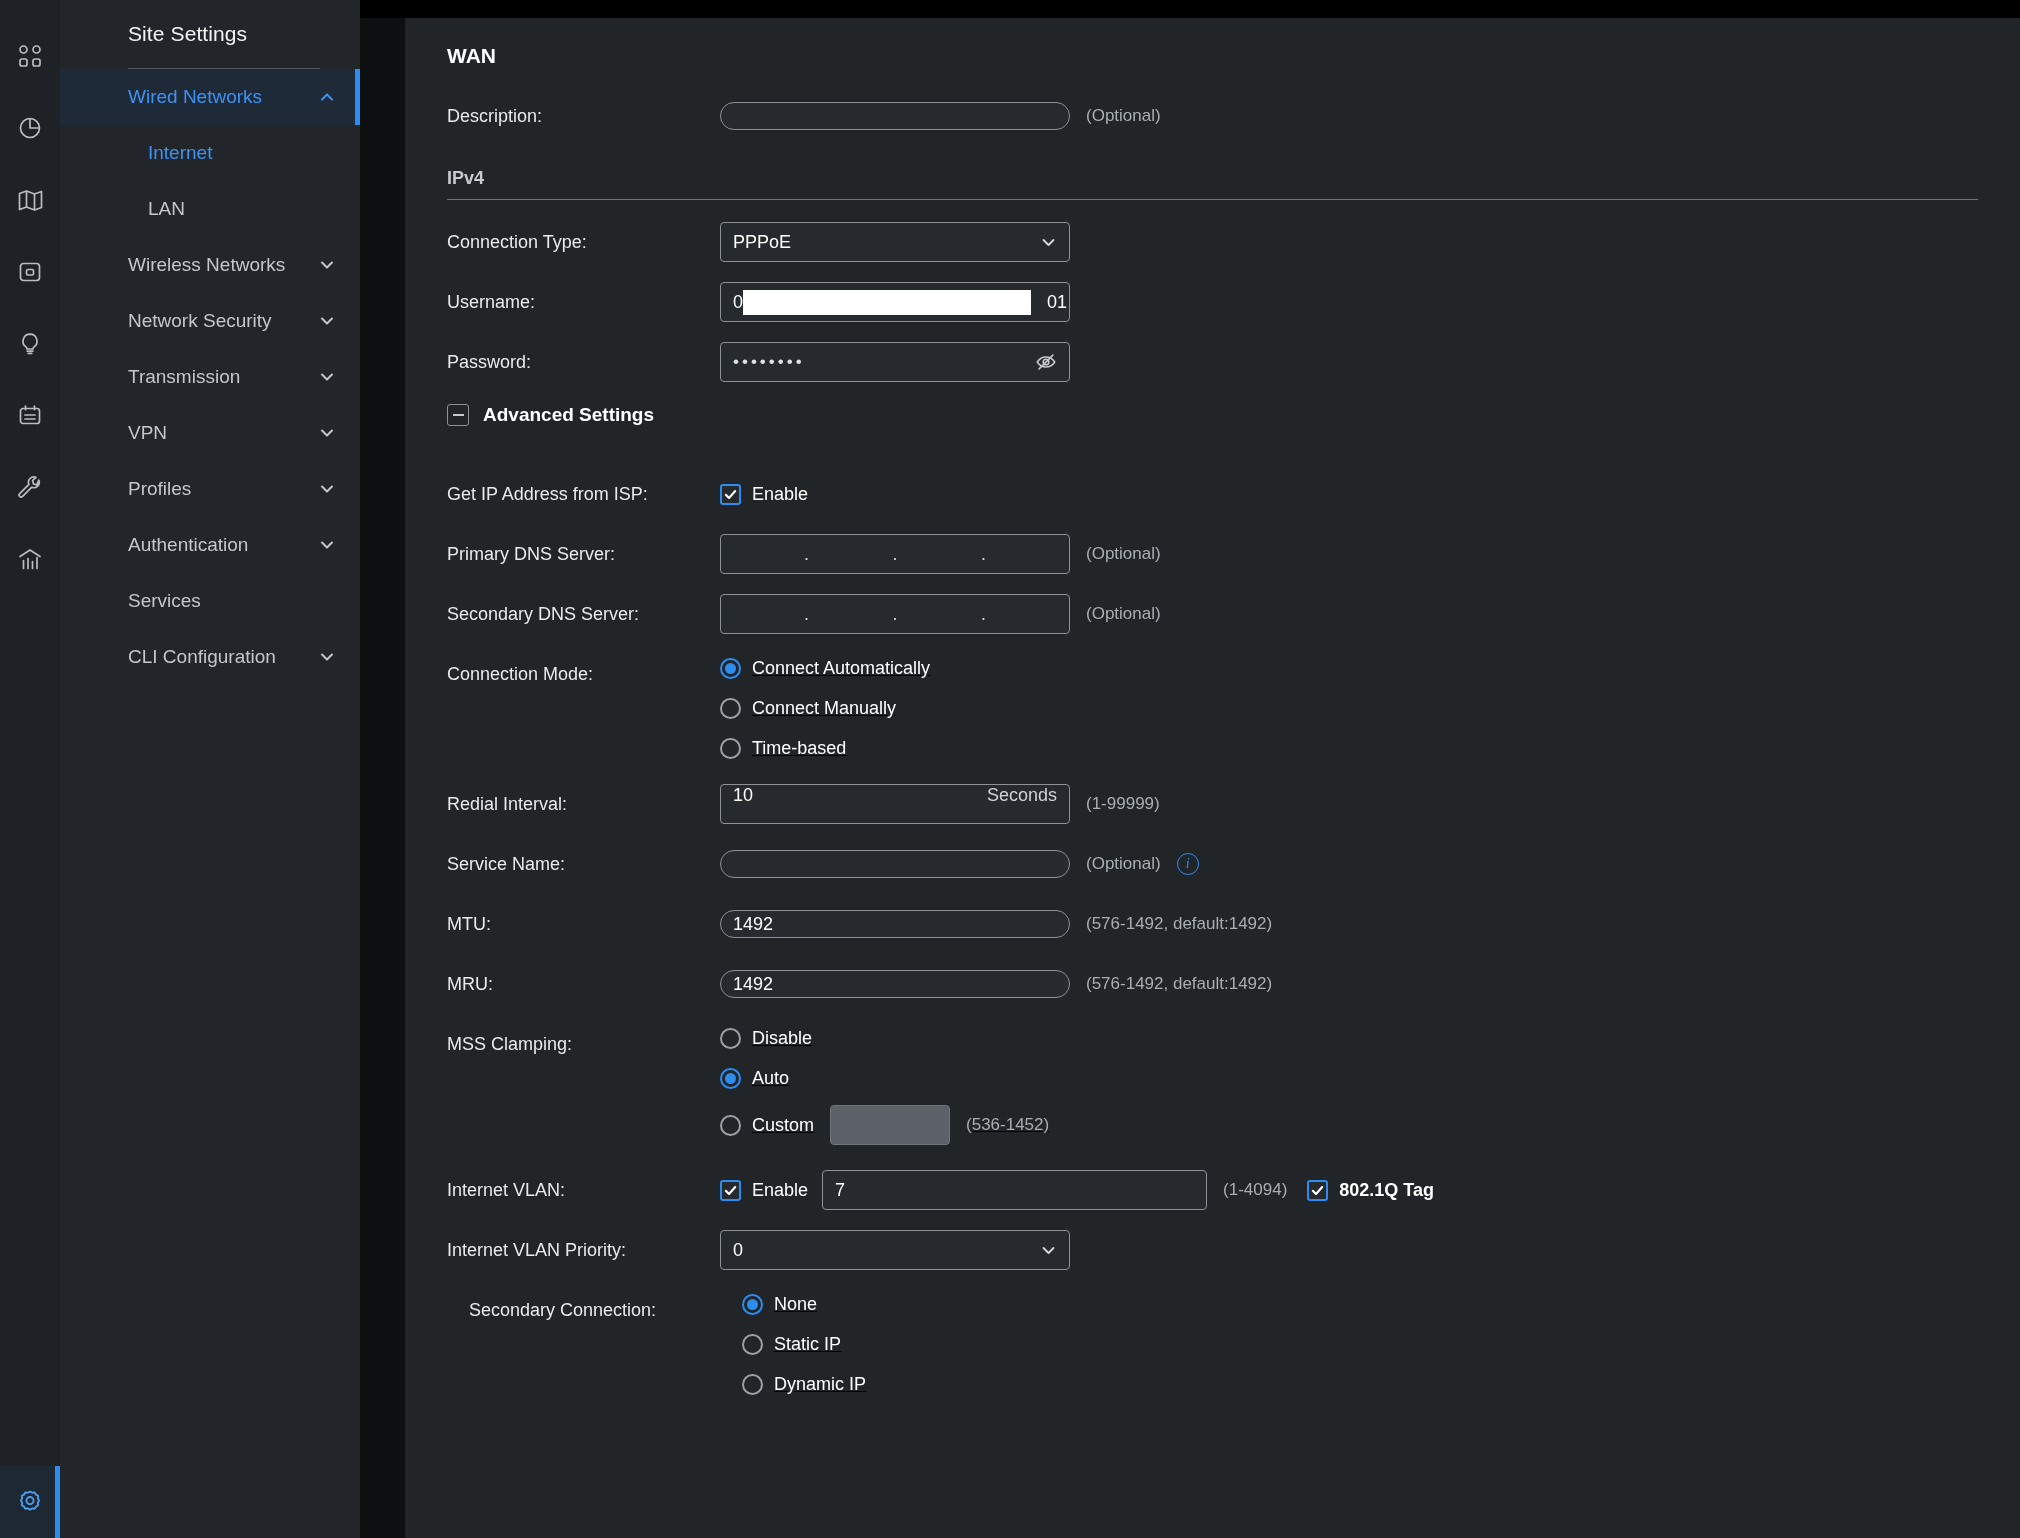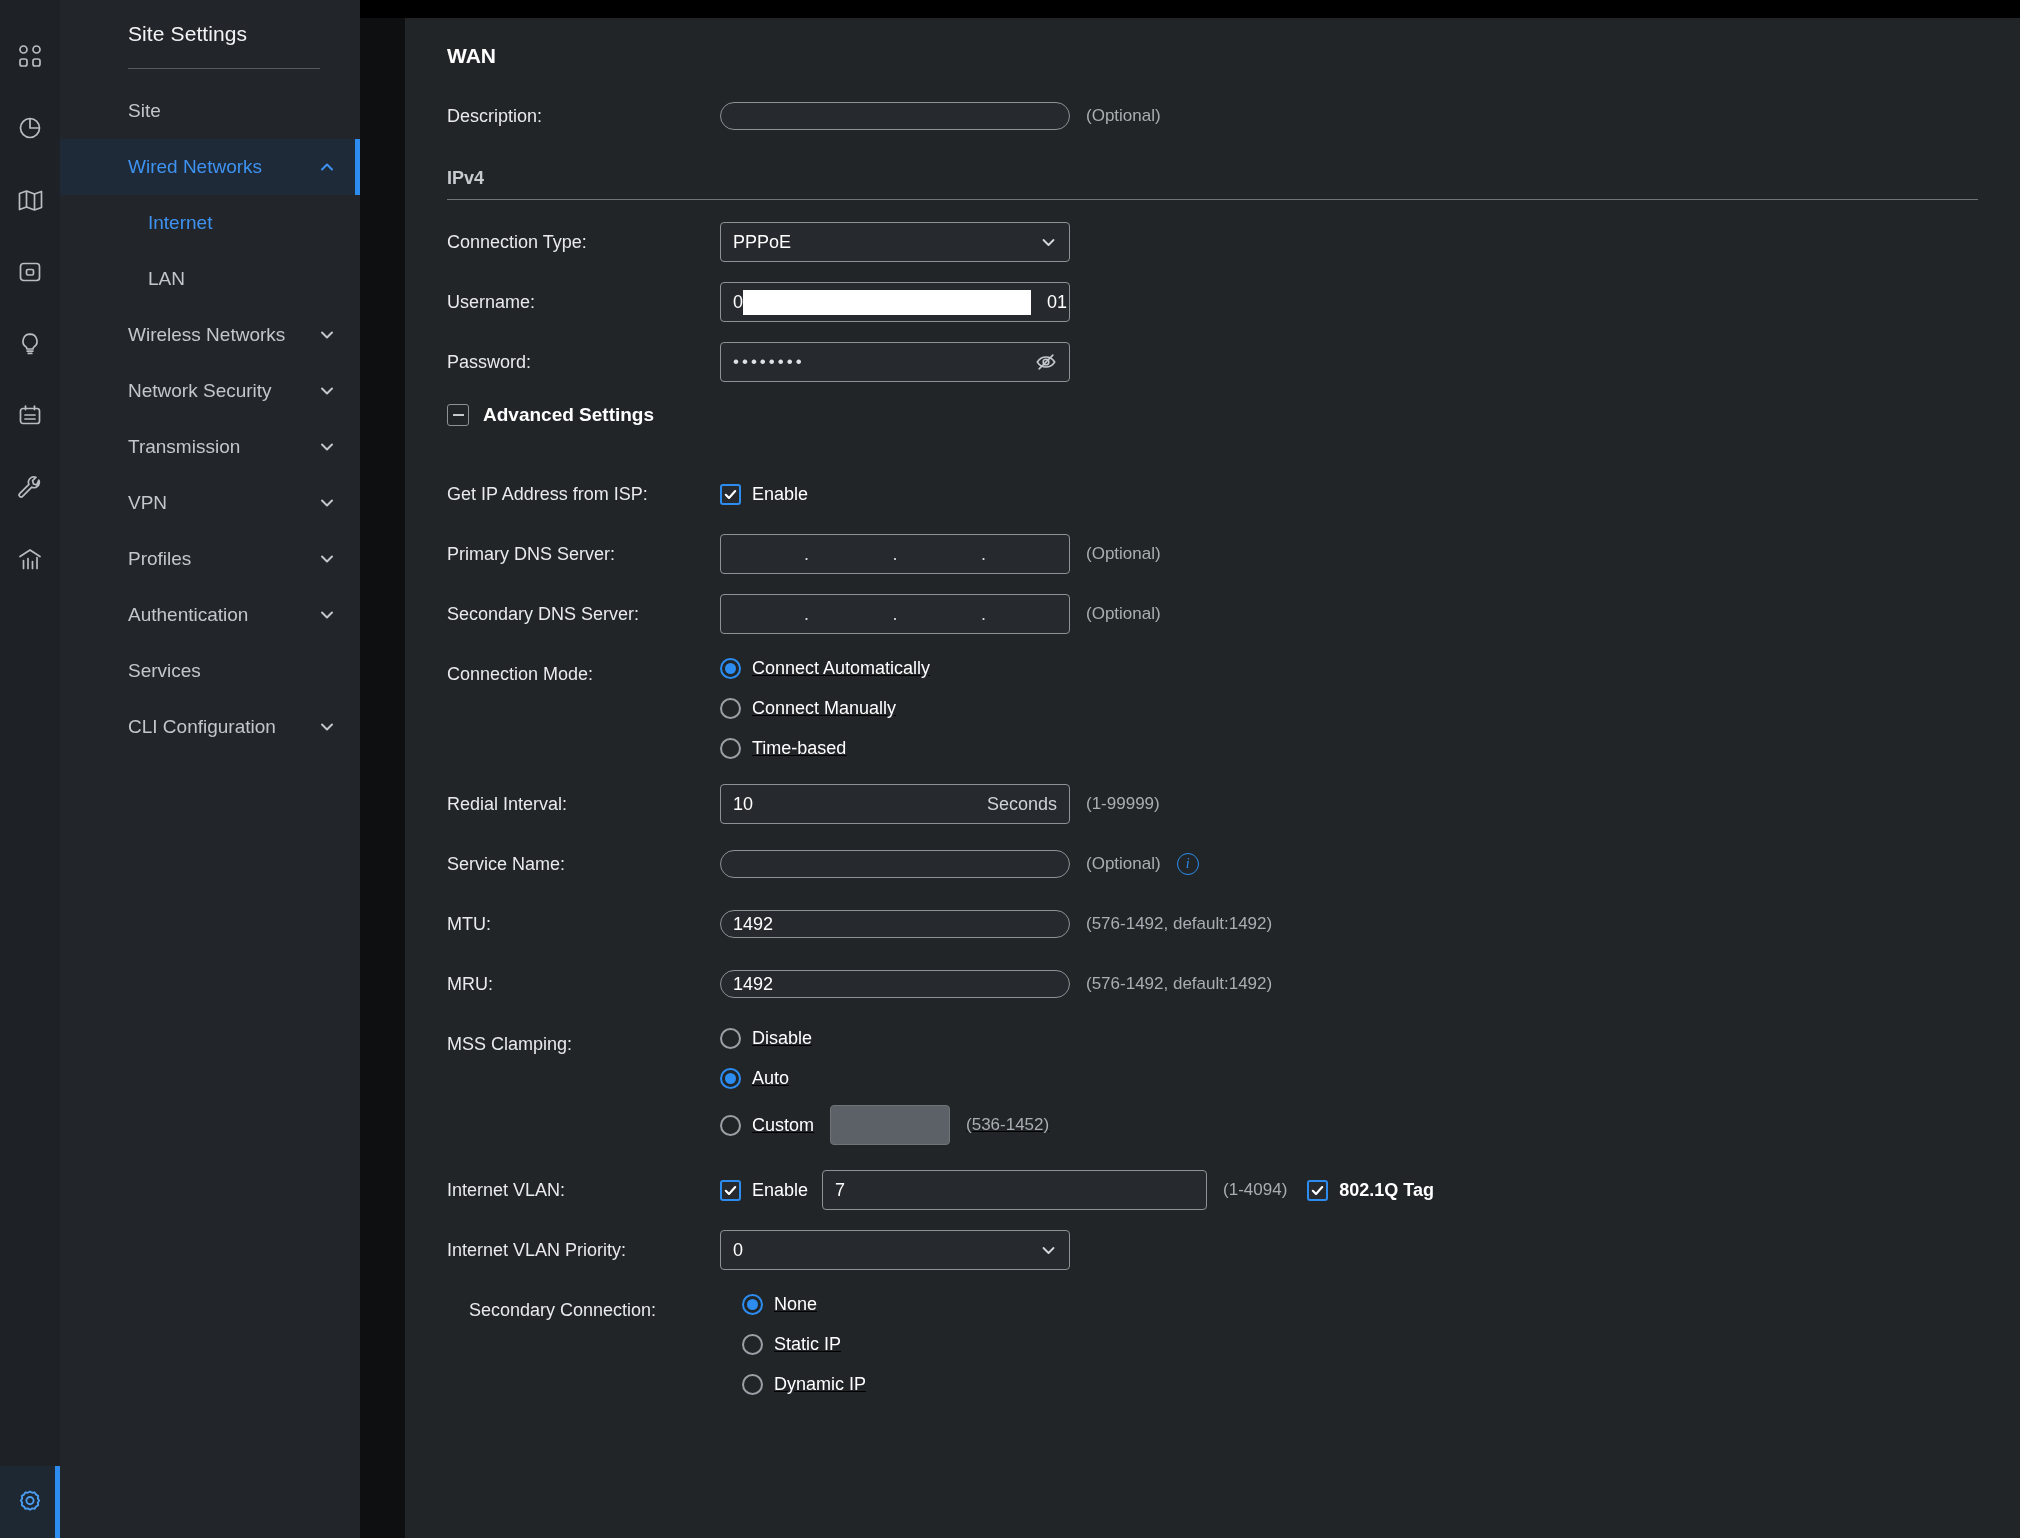--- a/index.html
+++ b/index.html
@@ -164,21 +164,21 @@
     border:1px solid #8d9296; border-radius:4px;
     display:flex; align-items:center;
   }
   .ipseg { flex:1; text-align:center; color:#d8dbde; font-size:18px;}
   .ipdot { color:#d8dbde; font-size:18px; width:6px; text-align:center; }
 
   
   .unitbox {
     height:40px; width:350px; background:#262a2e;
     border:1px solid #8d9296; border-radius:4px;
-    display:flex; align-items:center; justify-content:space-between;
+    display:flex; justify-content:space-between;
     padding: 0 12px; color:#ffffff; font-size:18px;
   }
   .unitbox .unit { color:#cfd3d7; }
 
   .disabled-box {
     height:40px; width:120px; background:#5b6166;
     border:1px solid #6f7479; border-radius:4px;
   }
   .vlanbox {
     height:40px; width:385px; background:#262a2e;
@@ -301,23 +301,20 @@
         <path d="M15 4.5l2.2 1.3 2.5-.4 1.3 2.2 2.2 1.3-.4 2.5 1.3 2.2-1.3 2.2.4 2.5-2.2 1.3-1.3 2.2-2.5-.4L15 22.7l-2.2-1.3-2.5.4-1.3-2.2-2.2-1.3.4-2.5-1.3-2.2 1.3-2.2-.4-2.5 2.2-1.3 1.3-2.2 2.5.4Z"></path>
         <circle cx="15" cy="13.6" r="3.6"></circle>
       </svg>
     </div>
   </div>
 
   <div class="sidebar">
     <div class="sidebar-title">Site Settings</div>
     <div class="sidebar-rule"></div>
 
-    <div class="nav-item top-pad">
-      <span>Site</span>
-    </div>
 
     <div class="nav-item active">
       <span>Wired Networks</span>
       <span class="chev">
         <svg width="18" height="18" viewBox="0 0 18 18" fill="none" stroke="currentColor" stroke-width="2" stroke-linecap="round" stroke-linejoin="round">
             <path d="M4 11.5 9 6.5l5 5"></path>
           </svg>
       </span>
     </div>
 

